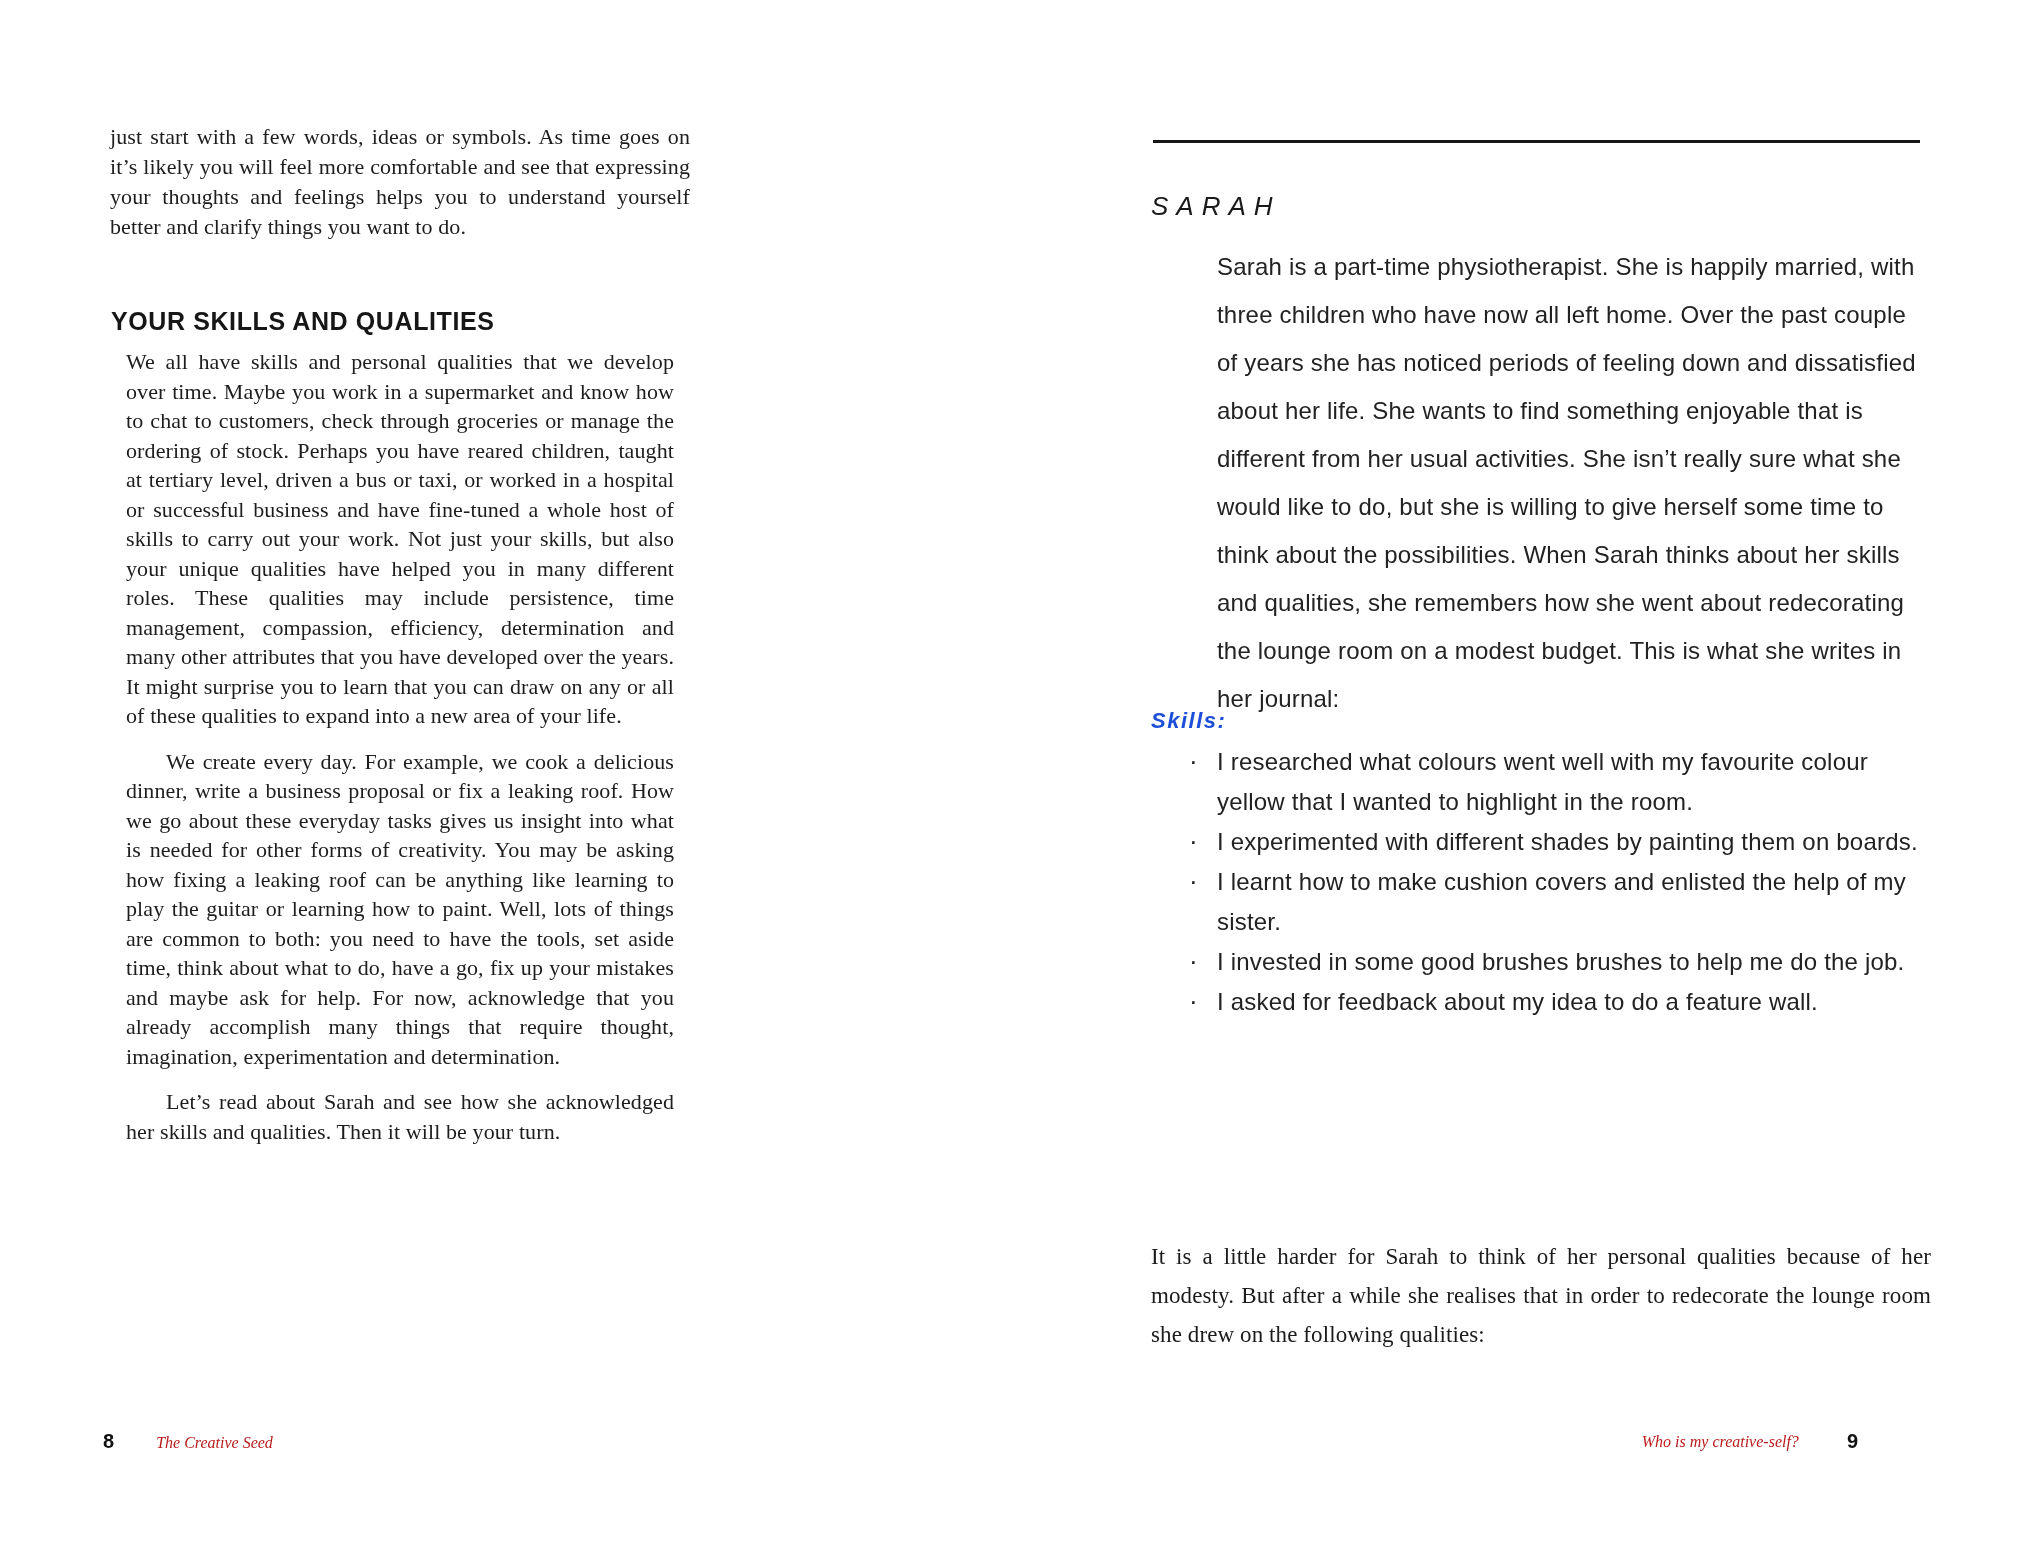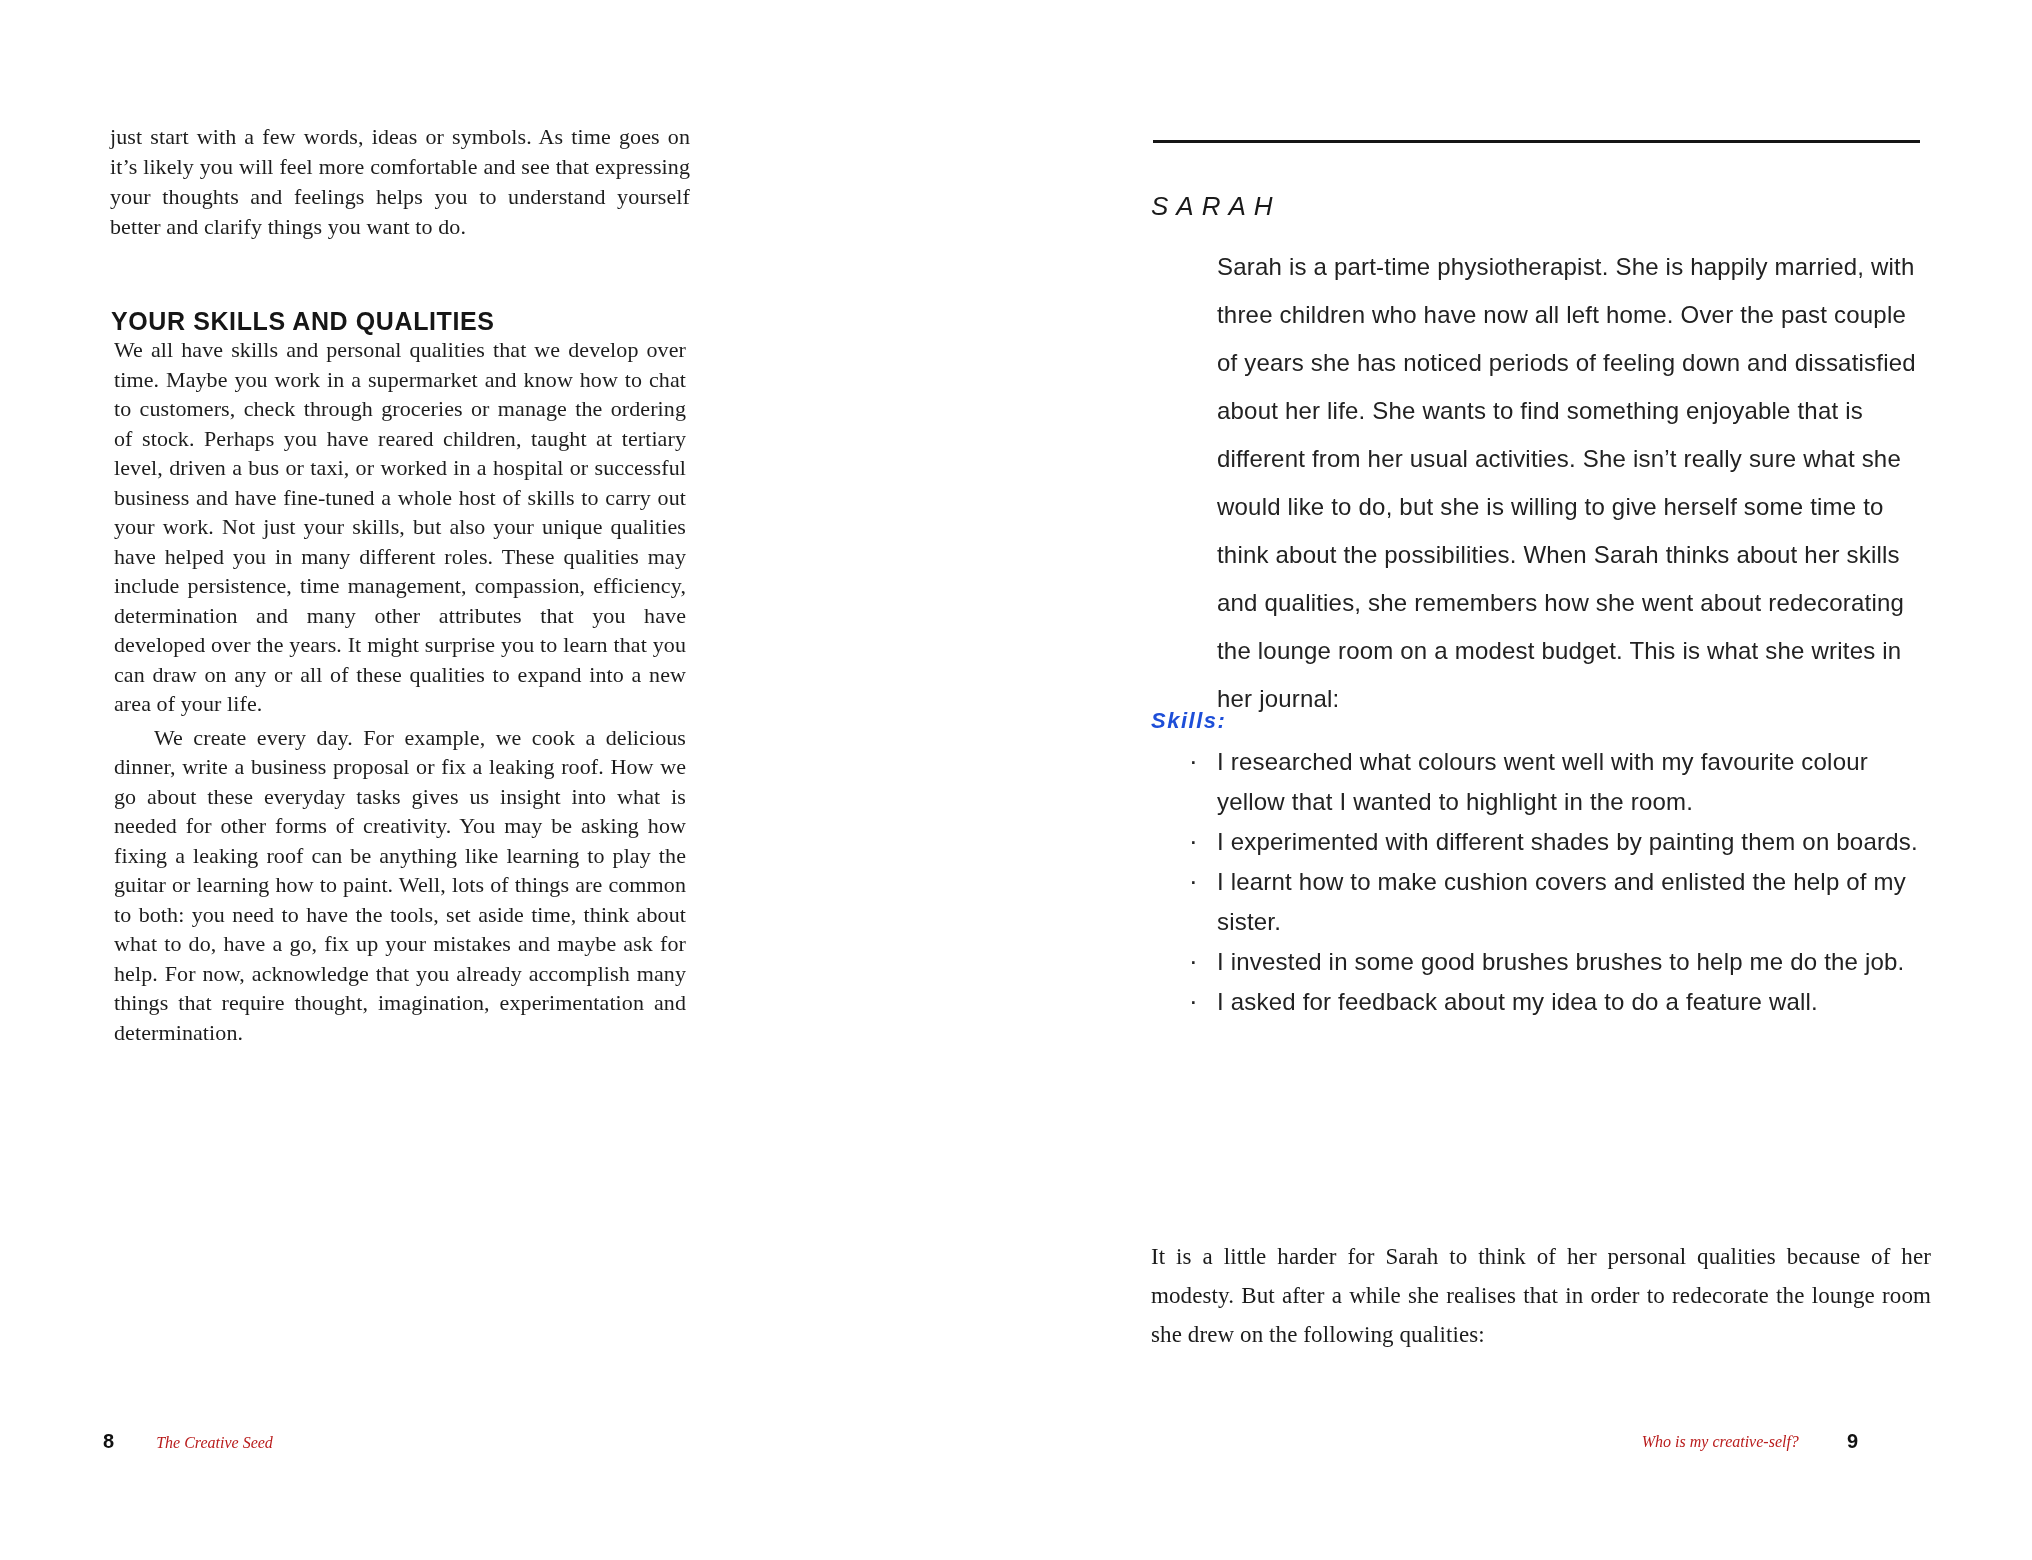--- a/index.html
+++ b/index.html
@@ -37,21 +37,21 @@
   .left-body {
     position: absolute;
     left: 110px;
     top: 331px;
     width: 580px;
     font-size: 22px;
     line-height: 29.5px;
     text-align: justify;
     letter-spacing: 0.1px;
   }
-  .left-body p { margin: 4px; text-indent: 40px; }
+  .left-body p { margin: 16px; text-indent: 40px; }
   .left-body p.no-indent { text-indent: 0; }
 
   .footer-left {
     position: absolute;
     left: 103px;
     top: 1430px;
     display: flex;
     align-items: baseline;
   }
   .footer-right {
@@ -163,20 +163,21 @@
 
 <div>
 
   <p class="intro-para">just start with a few words, ideas or symbols. As time goes on it’s likely you will feel more comfortable and see that expressing your thoughts and feelings helps you to understand yourself better and clarify things you want to do.</p>
 
   <h2 class="left-heading">YOUR SKILLS AND QUALITIES</h2>
 
   <div class="left-body">
     <p class="no-indent">We all have skills and personal qualities that we develop over time. Maybe you work in a supermarket and know how to chat to customers, check through groceries or manage the ordering of stock. Perhaps you have reared children, taught at tertiary level, driven a bus or taxi, or worked in a hospital or successful business and have fine-tuned a whole host of skills to carry out your work. Not just your skills, but also your unique qualities have helped you in many different roles. These qualities may include persistence, time management, compassion, efficiency, determination and many other attributes that you have developed over the years. It might surprise you to learn that you can draw on any or all of these qualities to expand into a new area of your life.</p>
     <p>We create every day. For example, we cook a delicious dinner, write a business proposal or fix a leaking roof. How we go about these everyday tasks gives us insight into what is needed for other forms of creativity. You may be asking how fixing a leaking roof can be anything like learning to play the guitar or learning how to paint. Well, lots of things are common to both: you need to have the tools, set aside time, think about what to do, have a go, fix up your mistakes and maybe ask for help. For now, acknowledge that you already accomplish many things that require thought, imagination, experimentation and determination.</p>
+    <p>Let’s read about Sarah and see how she acknowledged her skills and qualities. Then it will be your turn.</p>
   </div>
 
   <div class="footer-left">
     <span class="page-num">8</span>
     <span class="running-title">The Creative Seed</span>
   </div>
 
 </div>
 
 <div>

